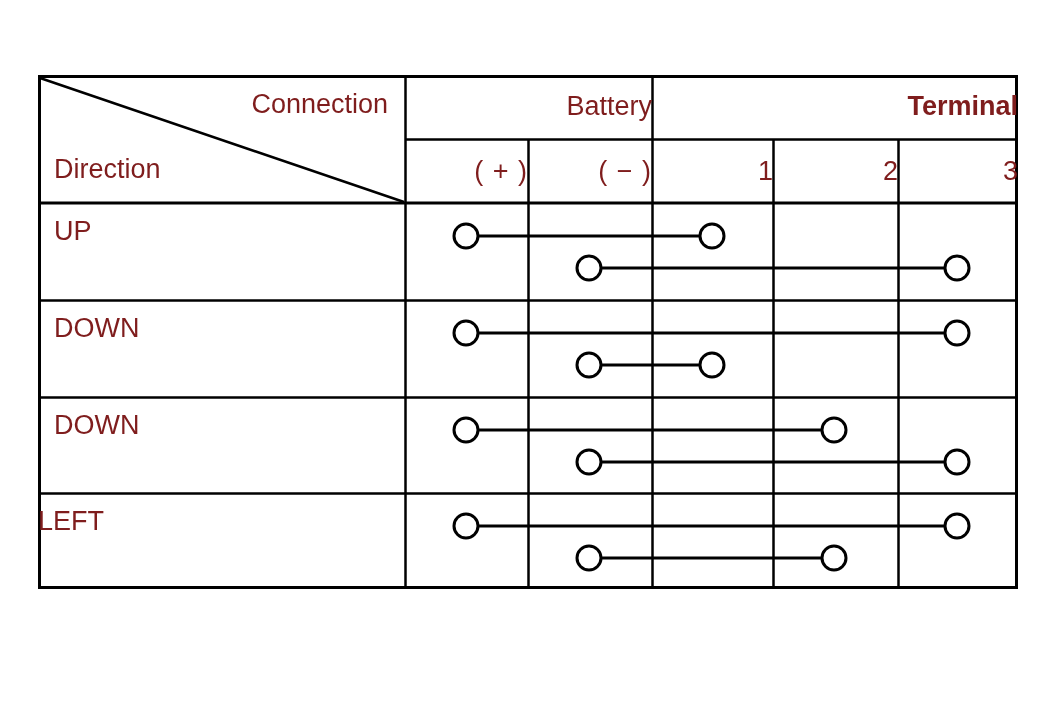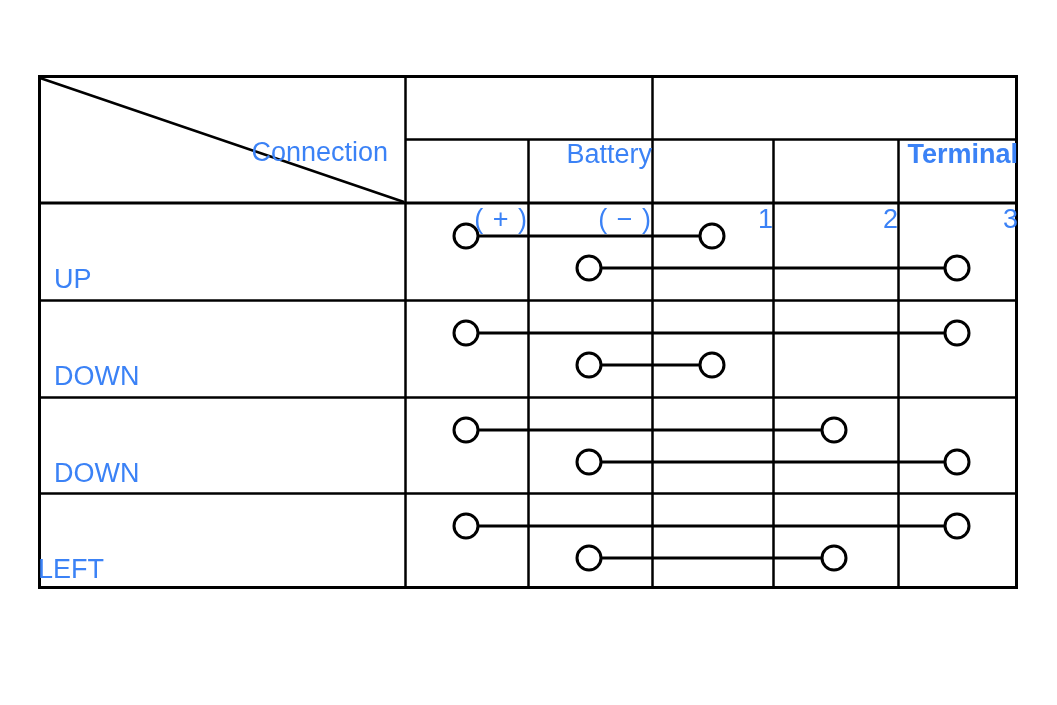--- a/index.html
+++ b/index.html
@@ -20,23 +20,22 @@
     position: absolute;
     left: 0;
     top: 0;
     width: 1057px;
     height: 705px;
   }
   .lbl {
     position: absolute;
     font-size: 27px;
     line-height: 1.1;
-    color: #3b82f6;
+    color: #7f1d1d;
     white-space: nowrap;
-    margin-top: 48px;
   }
   .ctr { text-align: right; }
   .rt  { text-align: right; }
   .sub { letter-spacing: 1px; }
   #figure-code {
     position: absolute;
     left: 38px;
     top: 604px;
     font-size: 26px;
     letter-spacing: 1px;
@@ -91,20 +90,21 @@
         <line x1="466" y1="526" x2="957" y2="526" stroke="#000000" stroke-width="3"></line>
         <circle cx="466" cy="526" r="12" fill="#ffffff" stroke="#000000" stroke-width="3"></circle>
         <circle cx="957" cy="526" r="12" fill="#ffffff" stroke="#000000" stroke-width="3"></circle>
         <line x1="589" y1="558" x2="834" y2="558" stroke="#000000" stroke-width="3"></line>
         <circle cx="589" cy="558" r="12" fill="#ffffff" stroke="#000000" stroke-width="3"></circle>
         <circle cx="834" cy="558" r="12" fill="#ffffff" stroke="#000000" stroke-width="3"></circle>
       </g>
   </svg>
 
   <div class="lbl rt" style="left:150px; top:90px; width:238px;">Connection</div>
+  <div class="lbl" style="left:54px; top:155px;">Direction</div>
 
   <div class="lbl ctr" style="left:405px; top:92px; width:247px;">Battery</div>
   <div class="lbl ctr" style="left:652px; top:92px; width:366px;font-weight:bold;">Terminal</div>
 
   <div class="lbl ctr sub" style="left:405px; top:157px; width:123px;">( + )</div>
   <div class="lbl ctr sub" style="left:528px; top:157px; width:124px;">( − )</div>
   <div class="lbl ctr" style="left:652px; top:157px; width:121px;">1</div>
   <div class="lbl ctr" style="left:773px; top:157px; width:125px;">2</div>
   <div class="lbl ctr" style="left:898px; top:157px; width:120px;">3</div>
 

